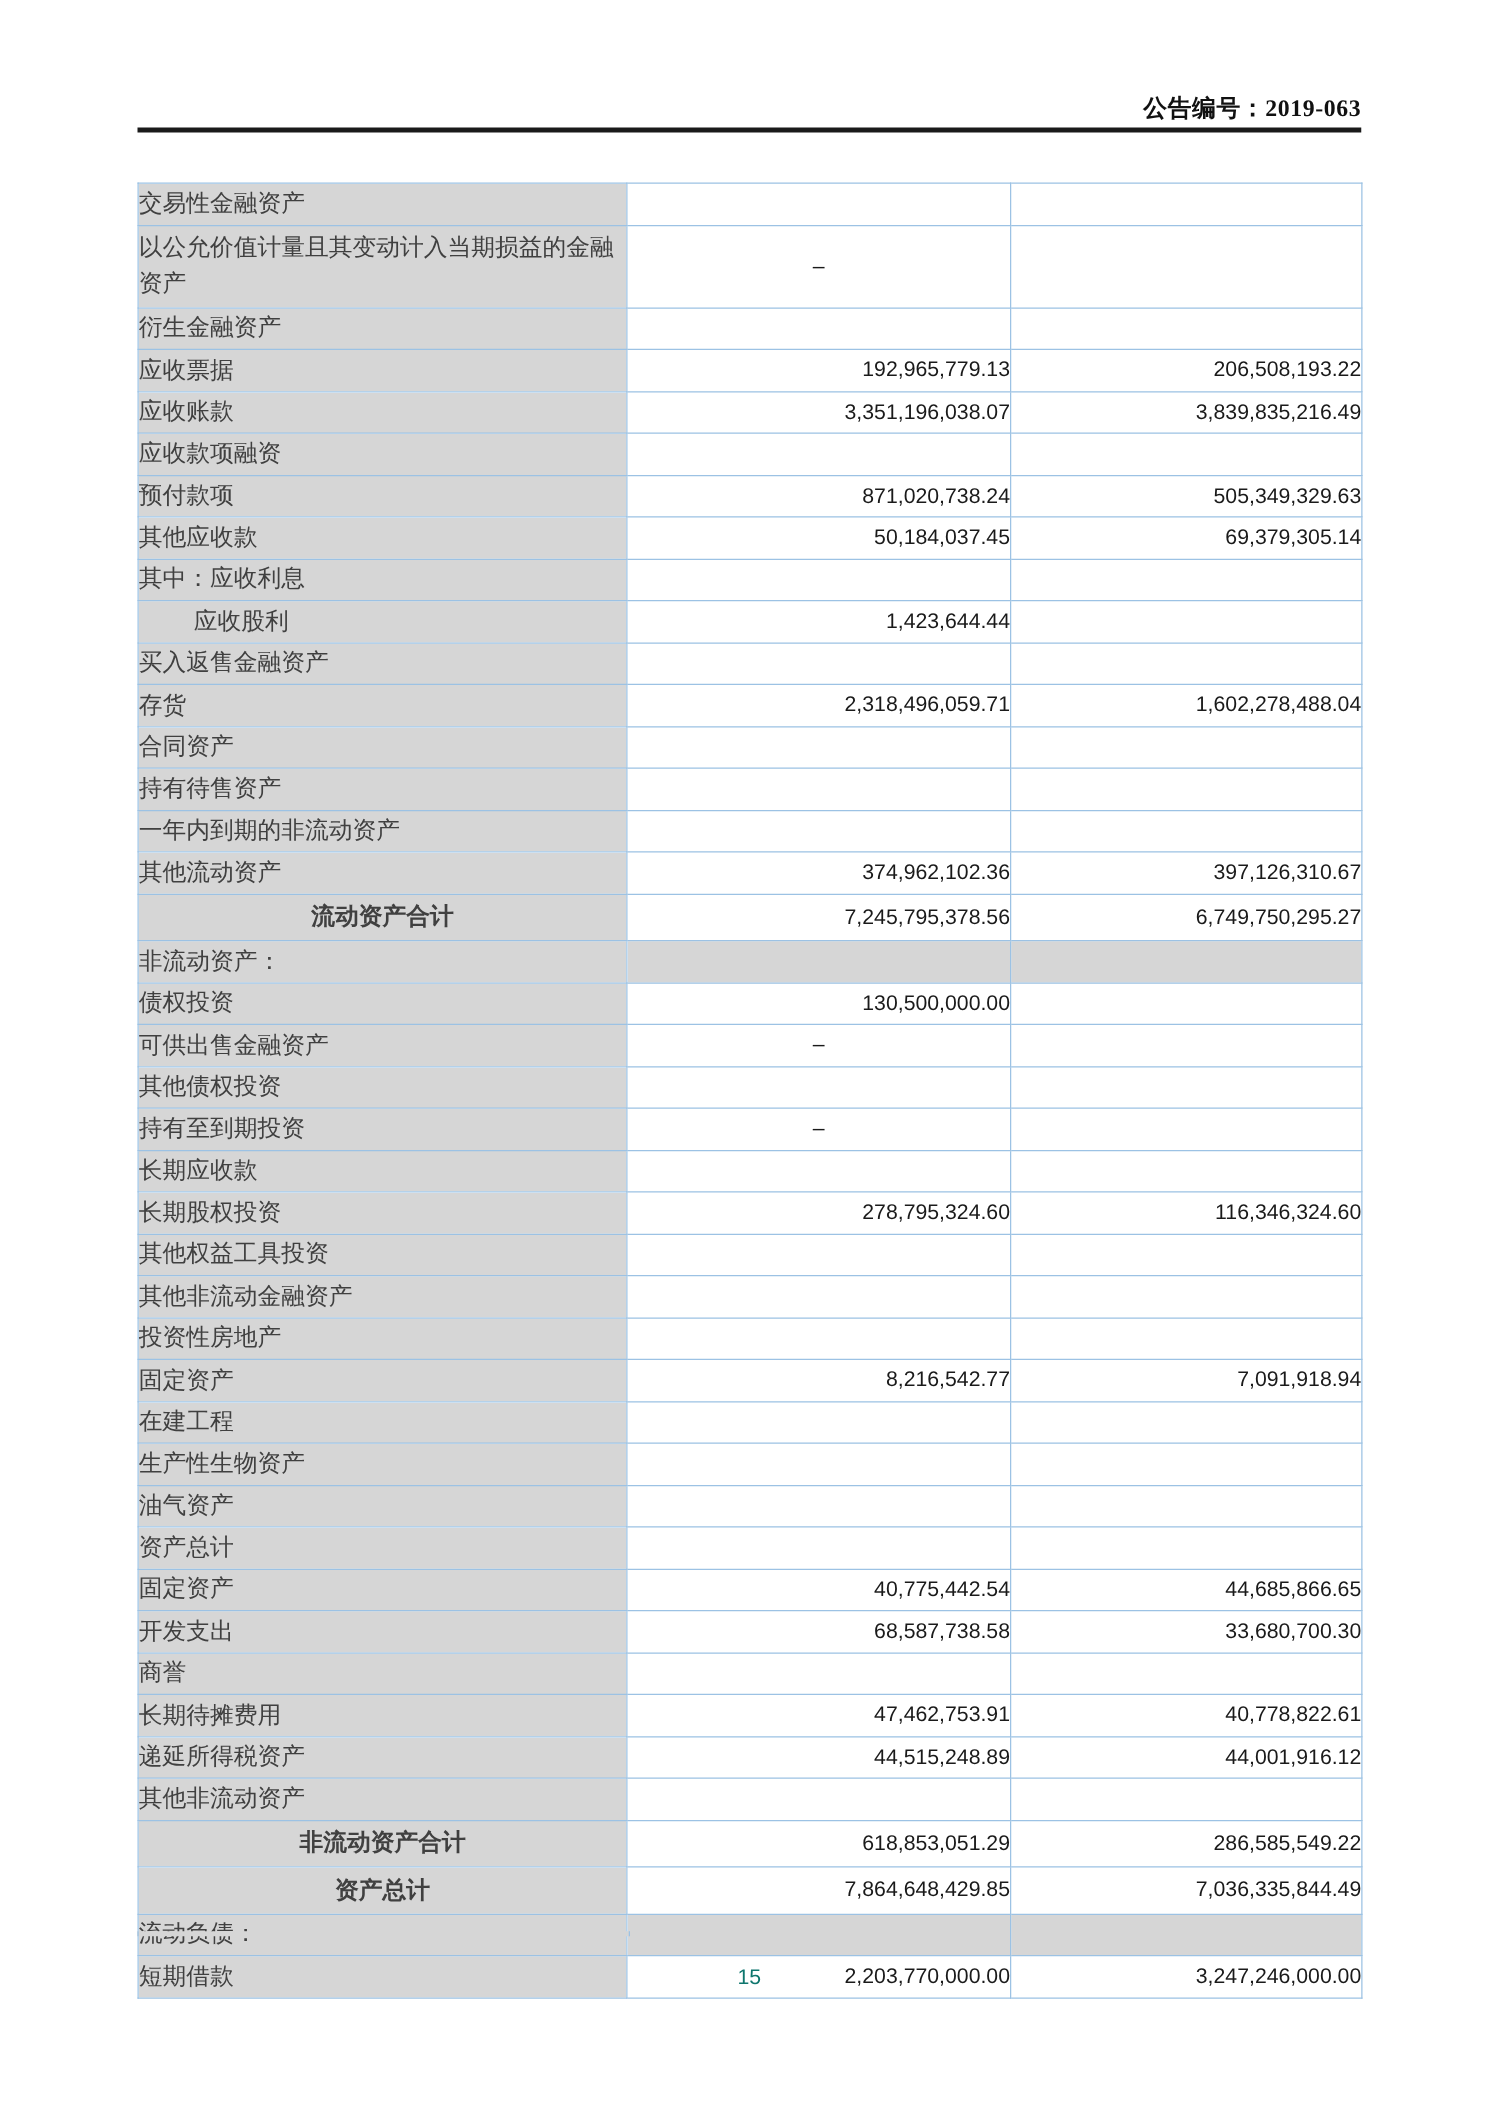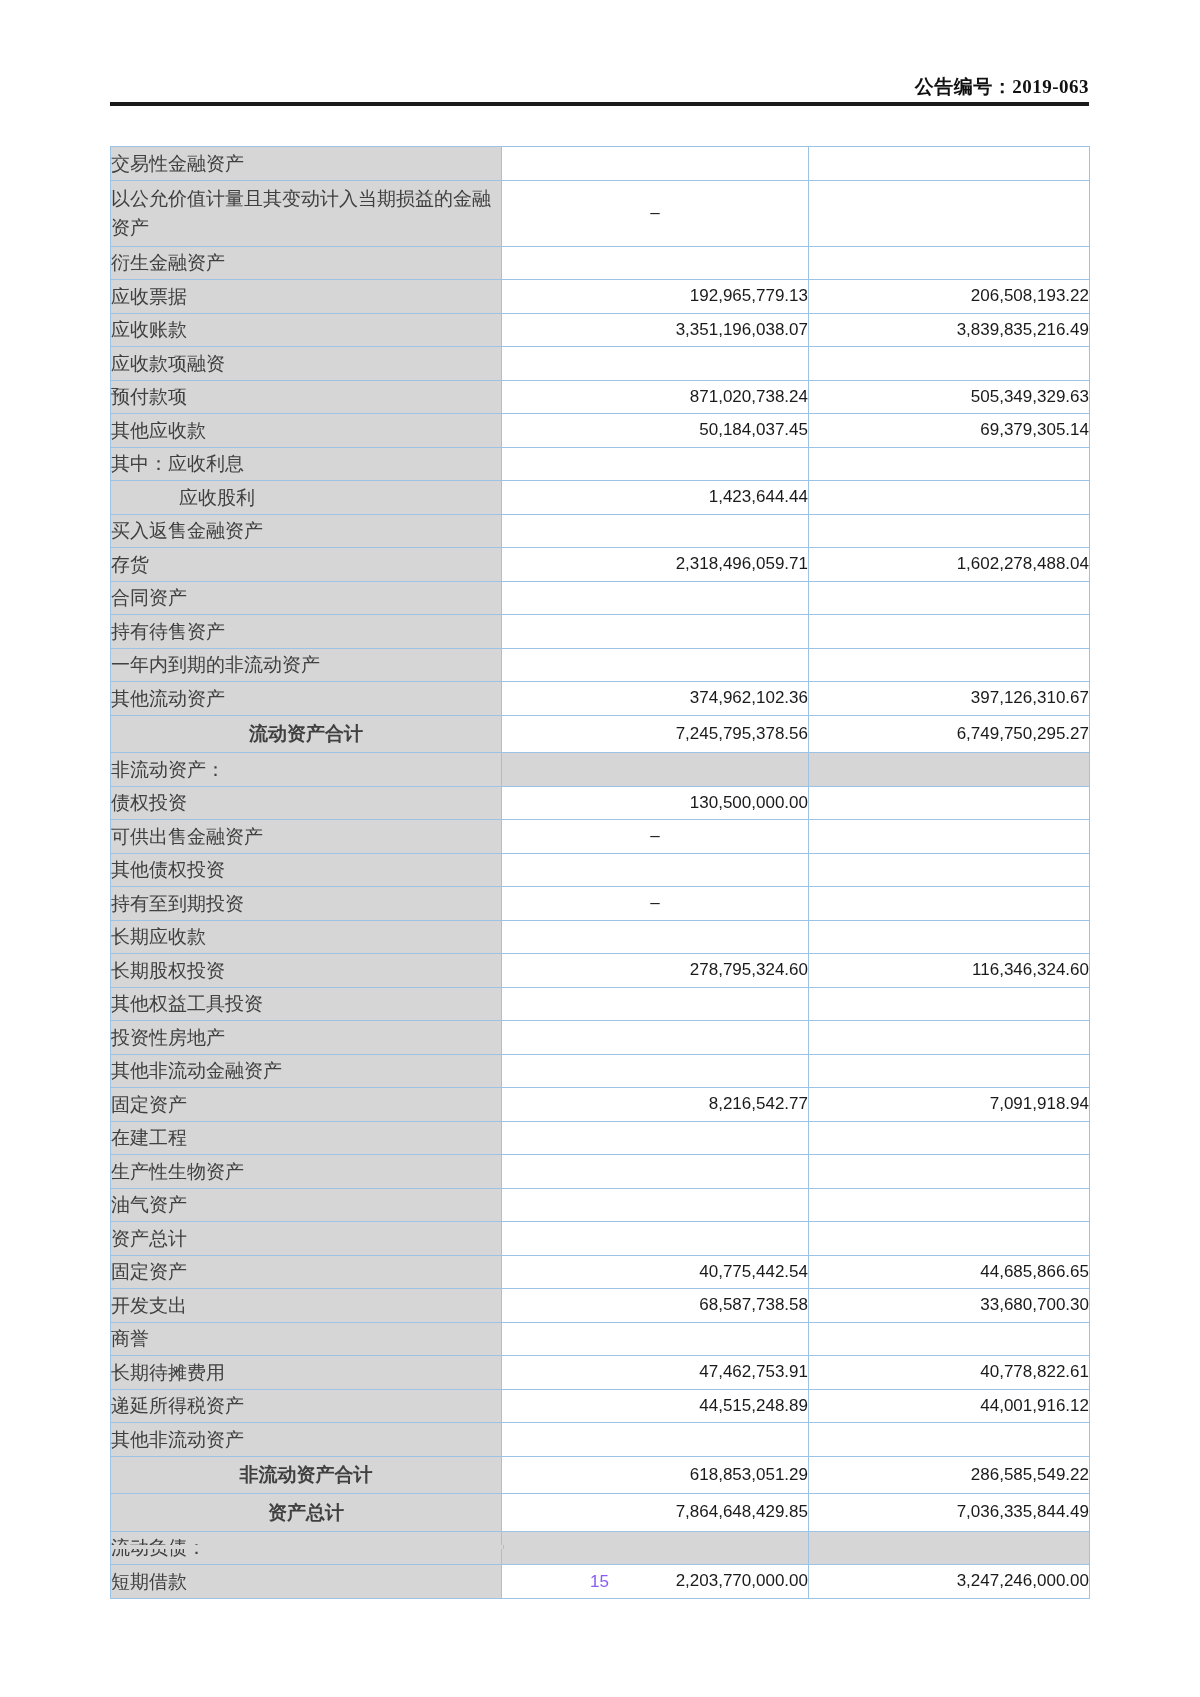--- a/index.html
+++ b/index.html
@@ -71,41 +71,41 @@
   tr.section td.value {
     background: var(--label-bg, #d6d6d6);
     font-weight: normal;
   }
   tr.total td.label {
     text-align: center;
     font-weight: bold;
     padding: 2px 4px;
   }
   tr.item-sub td.label {
-    padding-left: 68px;
+    padding-left: 44px;
   }
   .next-row-sliver {
     position: absolute;
     top: 1545px;
     left: 110px;
     width: 392px;
     height: 4px;
     background: var(--label-bg, #d6d6d6);
     border-left: 1px solid var(--border-color, #9cc2e4);
     border-right: 1px solid var(--border-color, #9cc2e4);
   }
   .page-number {
     position: absolute;
     top: 1572px;
     left: 110px;
     width: 979px;
     text-align: center;
     font-family: "Liberation Sans", sans-serif;
     font-size: 17px;
-    color: #8b5cf6;
+    color: #0f766e;
   }
 </style>
 </head>
 <body>
 
 <div class="page">
   <div class="header-note">公告编号：2019-063</div>
 
   <div class="header-rule"></div>
 
@@ -235,26 +235,26 @@
           <td class="label">长期股权投资</td>
           <td class="value">278,795,324.60</td>
           <td class="value">116,346,324.60</td>
         </tr>
         <tr class="item">
           <td class="label">其他权益工具投资</td>
           <td class="value"></td>
           <td class="value"></td>
         </tr>
         <tr class="item">
+          <td class="label">其他非流动金融资产</td>
+          <td class="value"></td>
+          <td class="value"></td>
+        </tr>
+        <tr class="item">
           <td class="label">投资性房地产</td>
-          <td class="value"></td>
-          <td class="value"></td>
-        </tr>
-        <tr class="item">
-          <td class="label">其他非流动金融资产</td>
           <td class="value"></td>
           <td class="value"></td>
         </tr>
         <tr class="item">
           <td class="label">固定资产</td>
           <td class="value">8,216,542.77</td>
           <td class="value">7,091,918.94</td>
         </tr>
         <tr class="item">
           <td class="label">在建工程</td>

